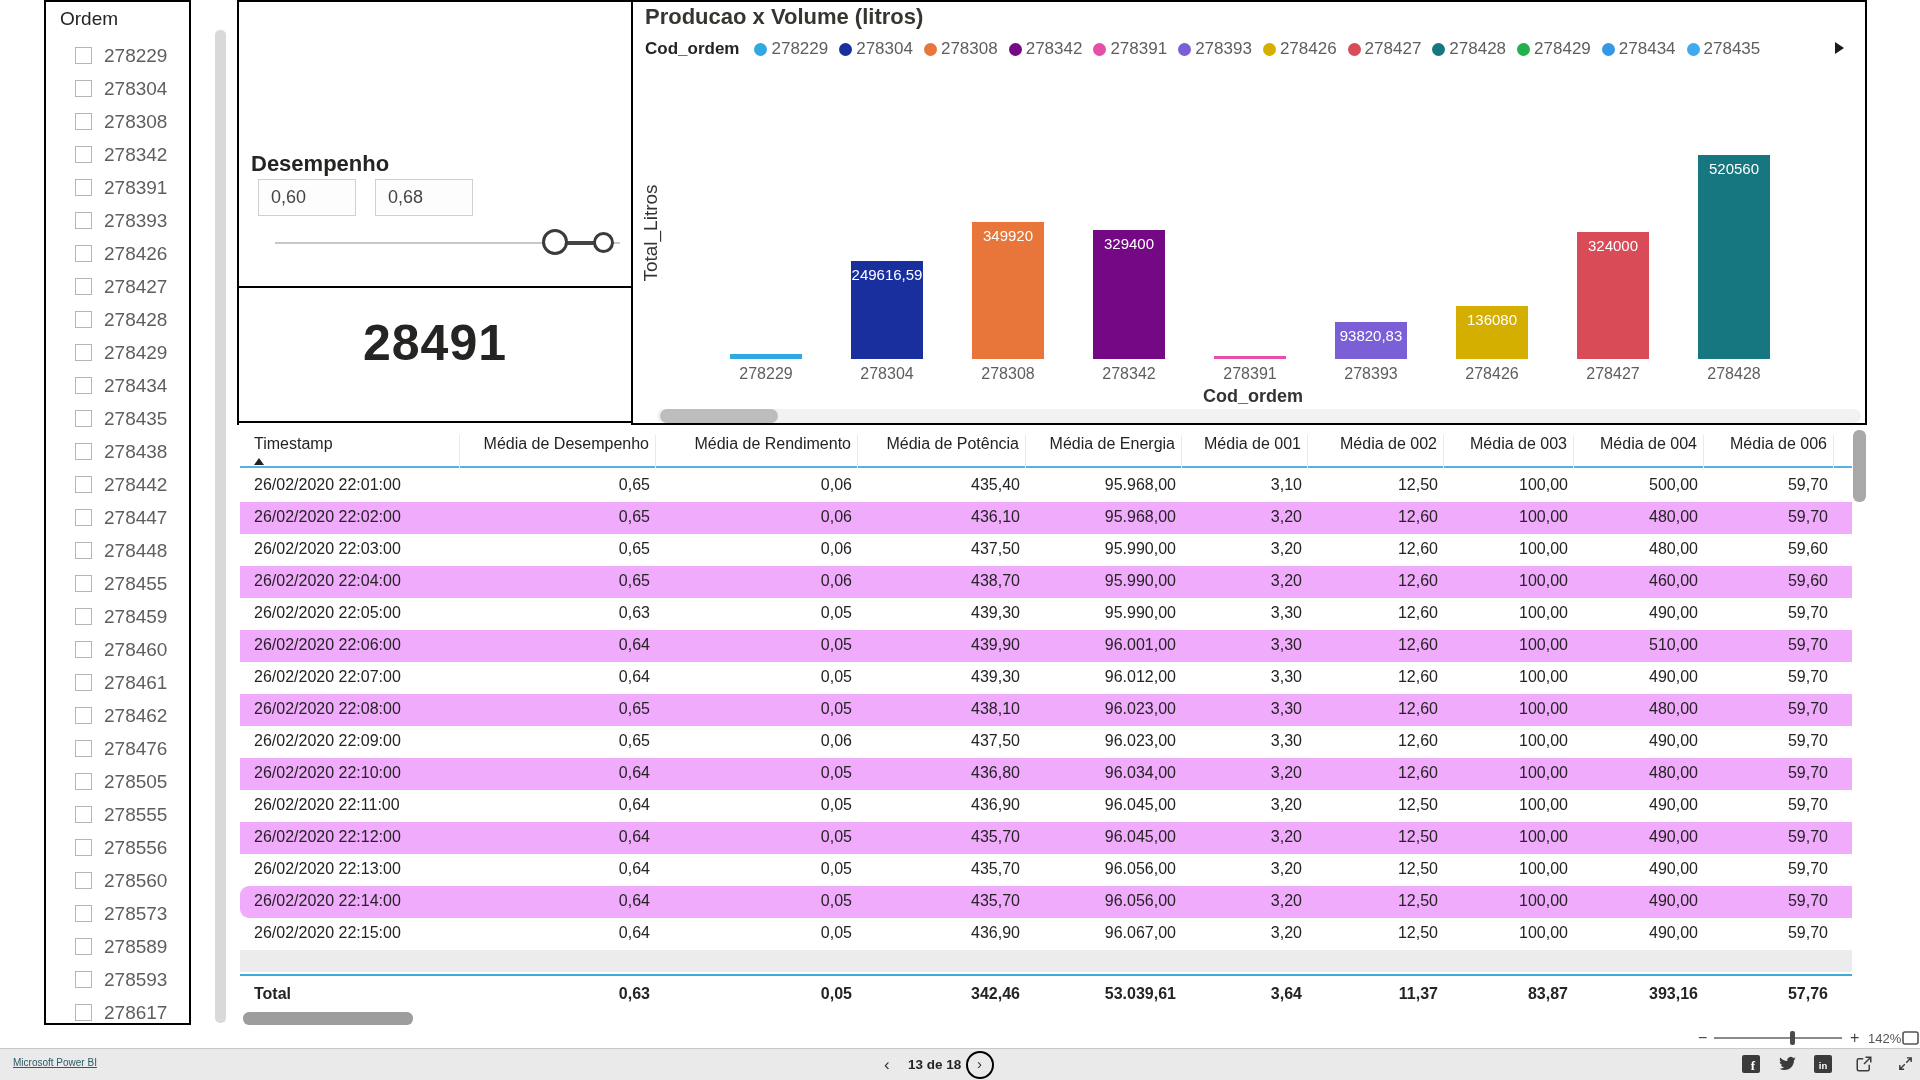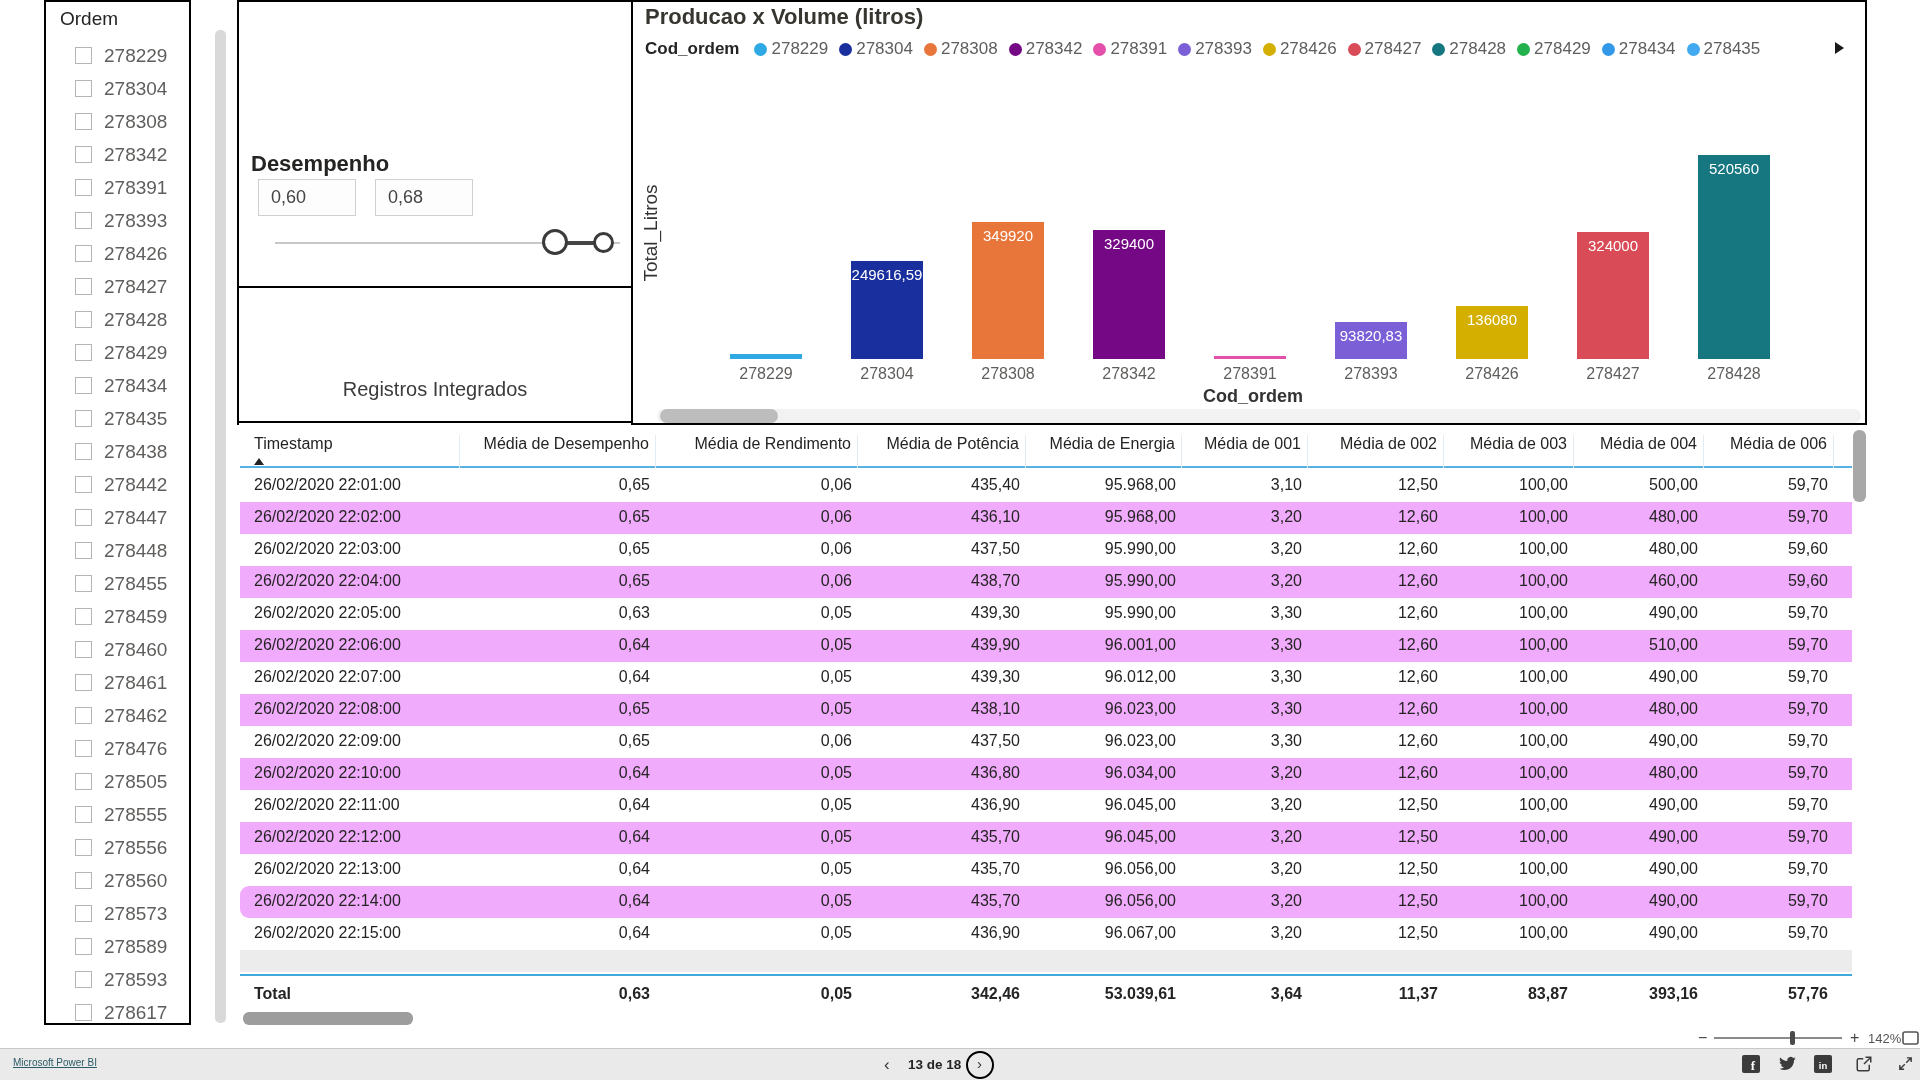--- a/index.html
+++ b/index.html
@@ -219,21 +219,21 @@
     <div id="desempenho-title">Desempenho</div>
     <div class="range-input" style="left:21px">0,60</div>
     <div class="range-input" style="left:138px">0,68</div>
     <div id="slider-track"></div>
     <div id="slider-bridge"></div>
     <div class="slider-handle" style="left:305px;top:86px;width:26px;height:26px"></div>
     <div class="slider-handle" style="left:356px;top:89px;width:21px;height:21px"></div>
   </div>
 
   <div id="card-panel" class="abs">
-    <div id="card-label">Registros Integrados</div>
+    <div id="card-value">28491</div>
   </div>
 
   <div id="chart-panel" class="abs">
     <div id="chart-title">Producao x Volume (litros)</div>
     <div id="legend-row">
       <span id="legend-title">Cod_ordem</span>
     <span class="legend-item">
           <span class="legend-dot" style="background: rgb(47, 169, 228);"></span>
           <span class="legend-label">278229</span>
         </span>

